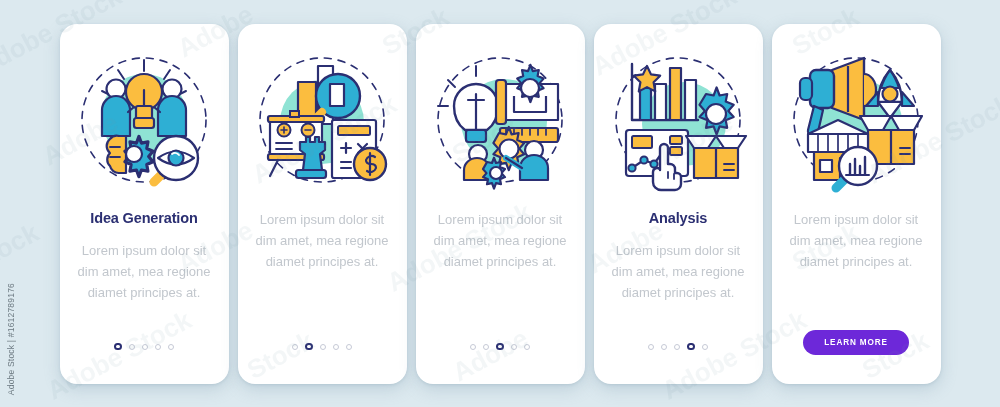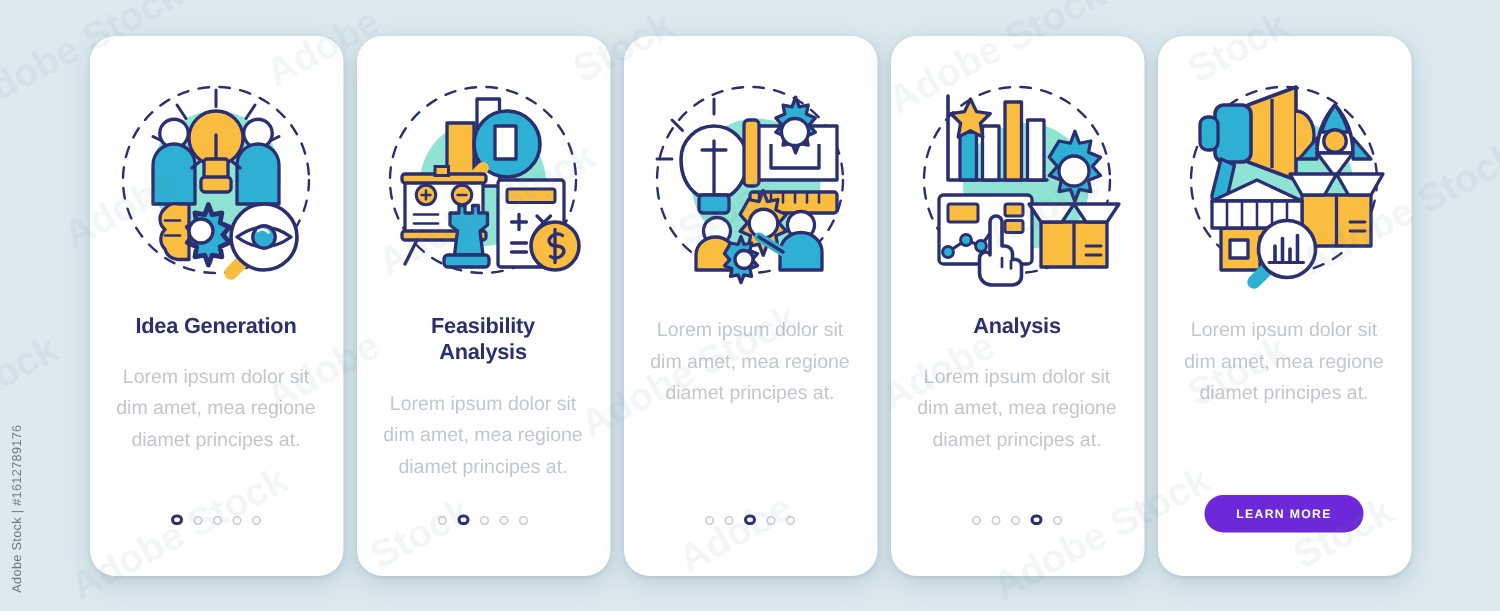--- a/index.html
+++ b/index.html
@@ -312,22 +312,20 @@
         </g>
 
         <g>
           <circle cx="124" cy="120" r="16" fill="#fbbd3f" stroke="#2b2f72" stroke-width="2.4"></circle>
           <path d="M129 113 a6 6 0 0 0 -9 3 q0 4 5 4 q5 0 5 4 a6 6 0 0 1 -9 3" fill="none" stroke="#2b2f72" stroke-width="2.2" stroke-linecap="round"></path>
           <line x1="124" y1="109" x2="124" y2="131" stroke="#2b2f72" stroke-width="2.2" stroke-linecap="round"></line>
         </g>
       </svg>
     </div>
 
-    <div class="screen-title">Feasibility
-Analysis</div>
     <div class="screen-body">Lorem ipsum dolor sit dim amet, mea regione diamet principes at.</div>
     <div class="card-spacer"></div>
     <div class="pager-dots">
         <span class="pager-dot"></span>
         <span class="pager-dot active"></span>
         <span class="pager-dot"></span>
         <span class="pager-dot"></span>
         <span class="pager-dot"></span>
       </div>
   </div>

